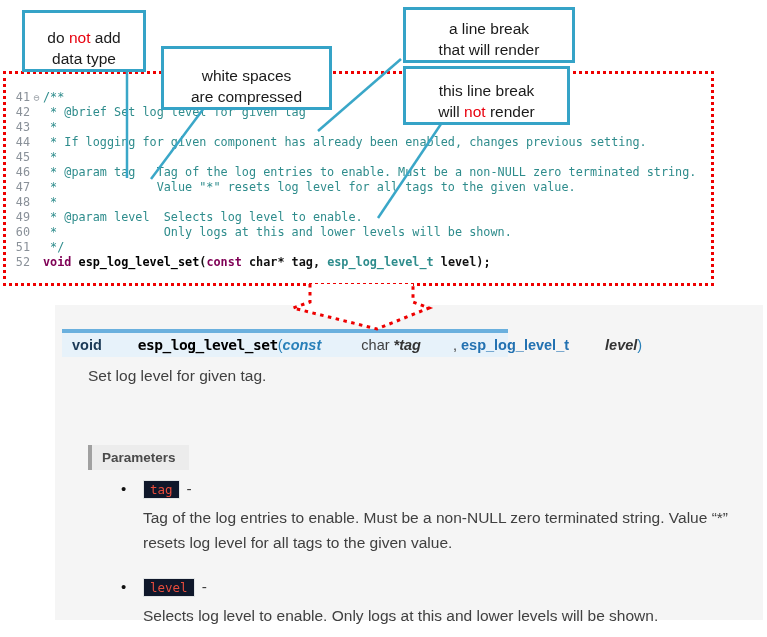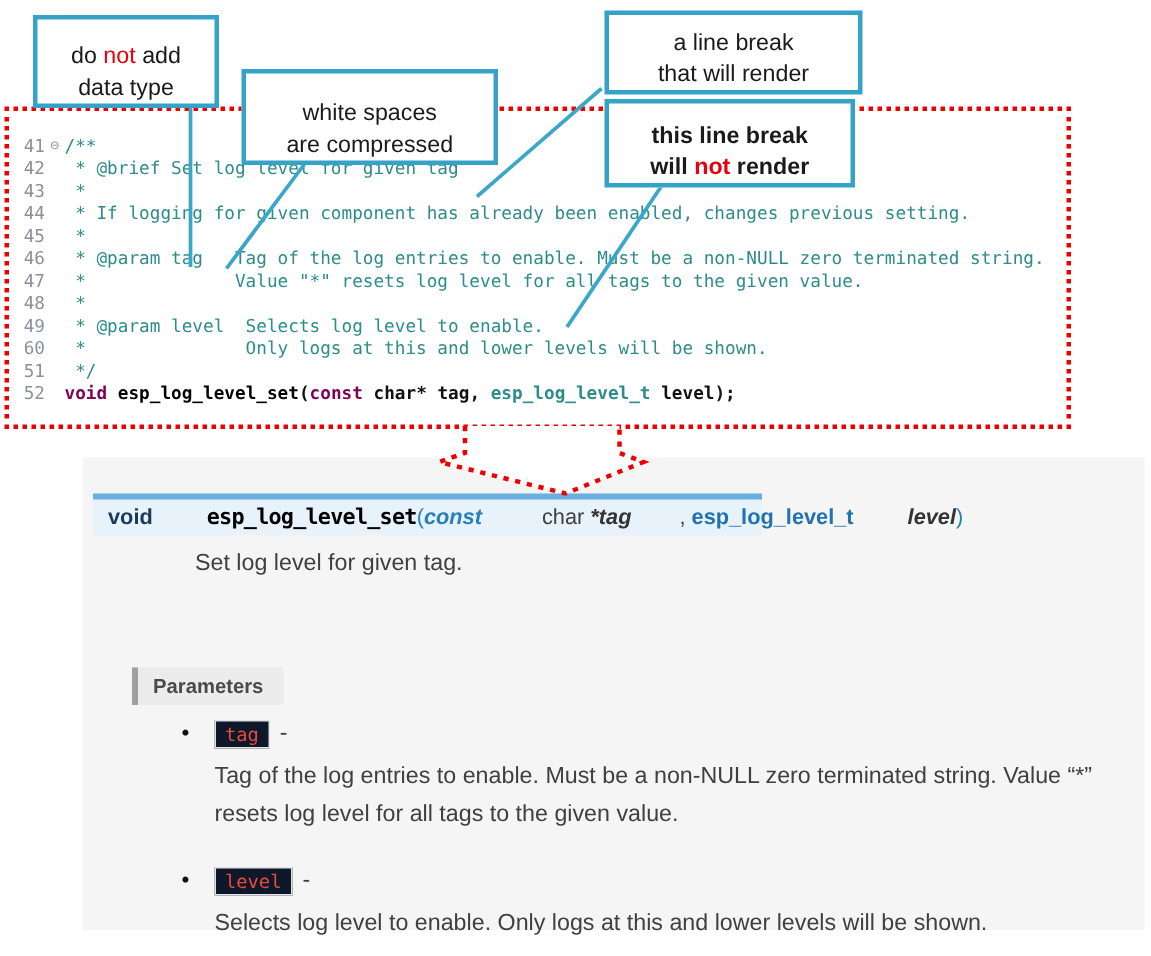--- a/index.html
+++ b/index.html
@@ -39,21 +39,21 @@
            padding:0 10px;box-sizing:border-box;font-size:14.5px;white-space:pre;}
   .sig-kw{color:#1b3a57;font-weight:700;}
   .sig-name{font-family:"DejaVu Sans Mono",monospace;font-weight:700;color:#000;letter-spacing:-0.5px;}
   .sig-punct{color:#2980b9;}
   .sig-kw2{color:#2980b9;font-weight:700;font-style:italic;}
   .sig-plain{color:#404040;padding-left:32px;}
   .sig-param{color:#333;font-weight:700;font-style:italic;}
   .sig-type{color:#2271b1;font-weight:600;}
 
   .doc-para{position:absolute;left:88px;color:#404040;font-size:15.5px;z-index:4;white-space:nowrap;}
-  #para1{top:367px;margin-left:42px;}
+  #para1{top:367px;}
   #para2{top:399px;}
 
   #params-label{position:absolute;left:88px;top:445px;z-index:4;display:inline-block;
                 background:#ececec;border-left:4px solid #a0a0a0;color:#4a4a4a;
                 font-weight:700;font-size:13.5px;padding:5px 13px 5px 10px;}
 
   #param-list{position:absolute;left:121px;top:478px;width:648px;z-index:4;}
   .param-item{position:relative;padding-left:22px;margin-bottom:21px;}
   .bullet{position:absolute;left:0;top:2px;color:#111;font-size:15px;}
   .param-head{display:flex;align-items:center;height:22px;margin-bottom:5px;}
@@ -91,21 +91,21 @@
       <div><span>data type</span></div>
     </div>
   <div class="callout" style="left:161px;top:46px;width:171px;height:64px;">
       <div><span>white spaces</span></div>
       <div><span>are  compressed</span></div>
     </div>
   <div class="callout" style="left:403px;top:7px;width:172px;height:56px;">
       <div><span>a line break</span></div>
       <div><span>that will render</span></div>
     </div>
-  <div class="callout" style="left:403px;top:66px;width:167px;height:59px;font-weight:bold;">
+  <div class="callout" style="left:403px;top:66px;width:167px;height:59px;">
       <div><span>this line break</span></div>
       <div><span>will </span><span class="red">not</span><span> render</span></div>
     </div>
 
   <svg id="overlay" width="767" height="637" viewBox="0 0 767 637">
     <line x1="127" y1="72" x2="127" y2="178" stroke="#3aa7c8" stroke-width="2.5"></line>
     <line x1="207" y1="104" x2="151" y2="179" stroke="#3aa7c8" stroke-width="2.5"></line>
     <line x1="401" y1="59" x2="318" y2="131" stroke="#3aa7c8" stroke-width="2.5"></line>
     <line x1="441" y1="124" x2="378" y2="218" stroke="#3aa7c8" stroke-width="2.5"></line>
     <path d="M310,284 L310,302 L293,308 L377,329 L429,308 L413,302 L413,284" fill="#ffffff" stroke="#ee0000" stroke-width="3" stroke-dasharray="3.5 4.5"></path>

